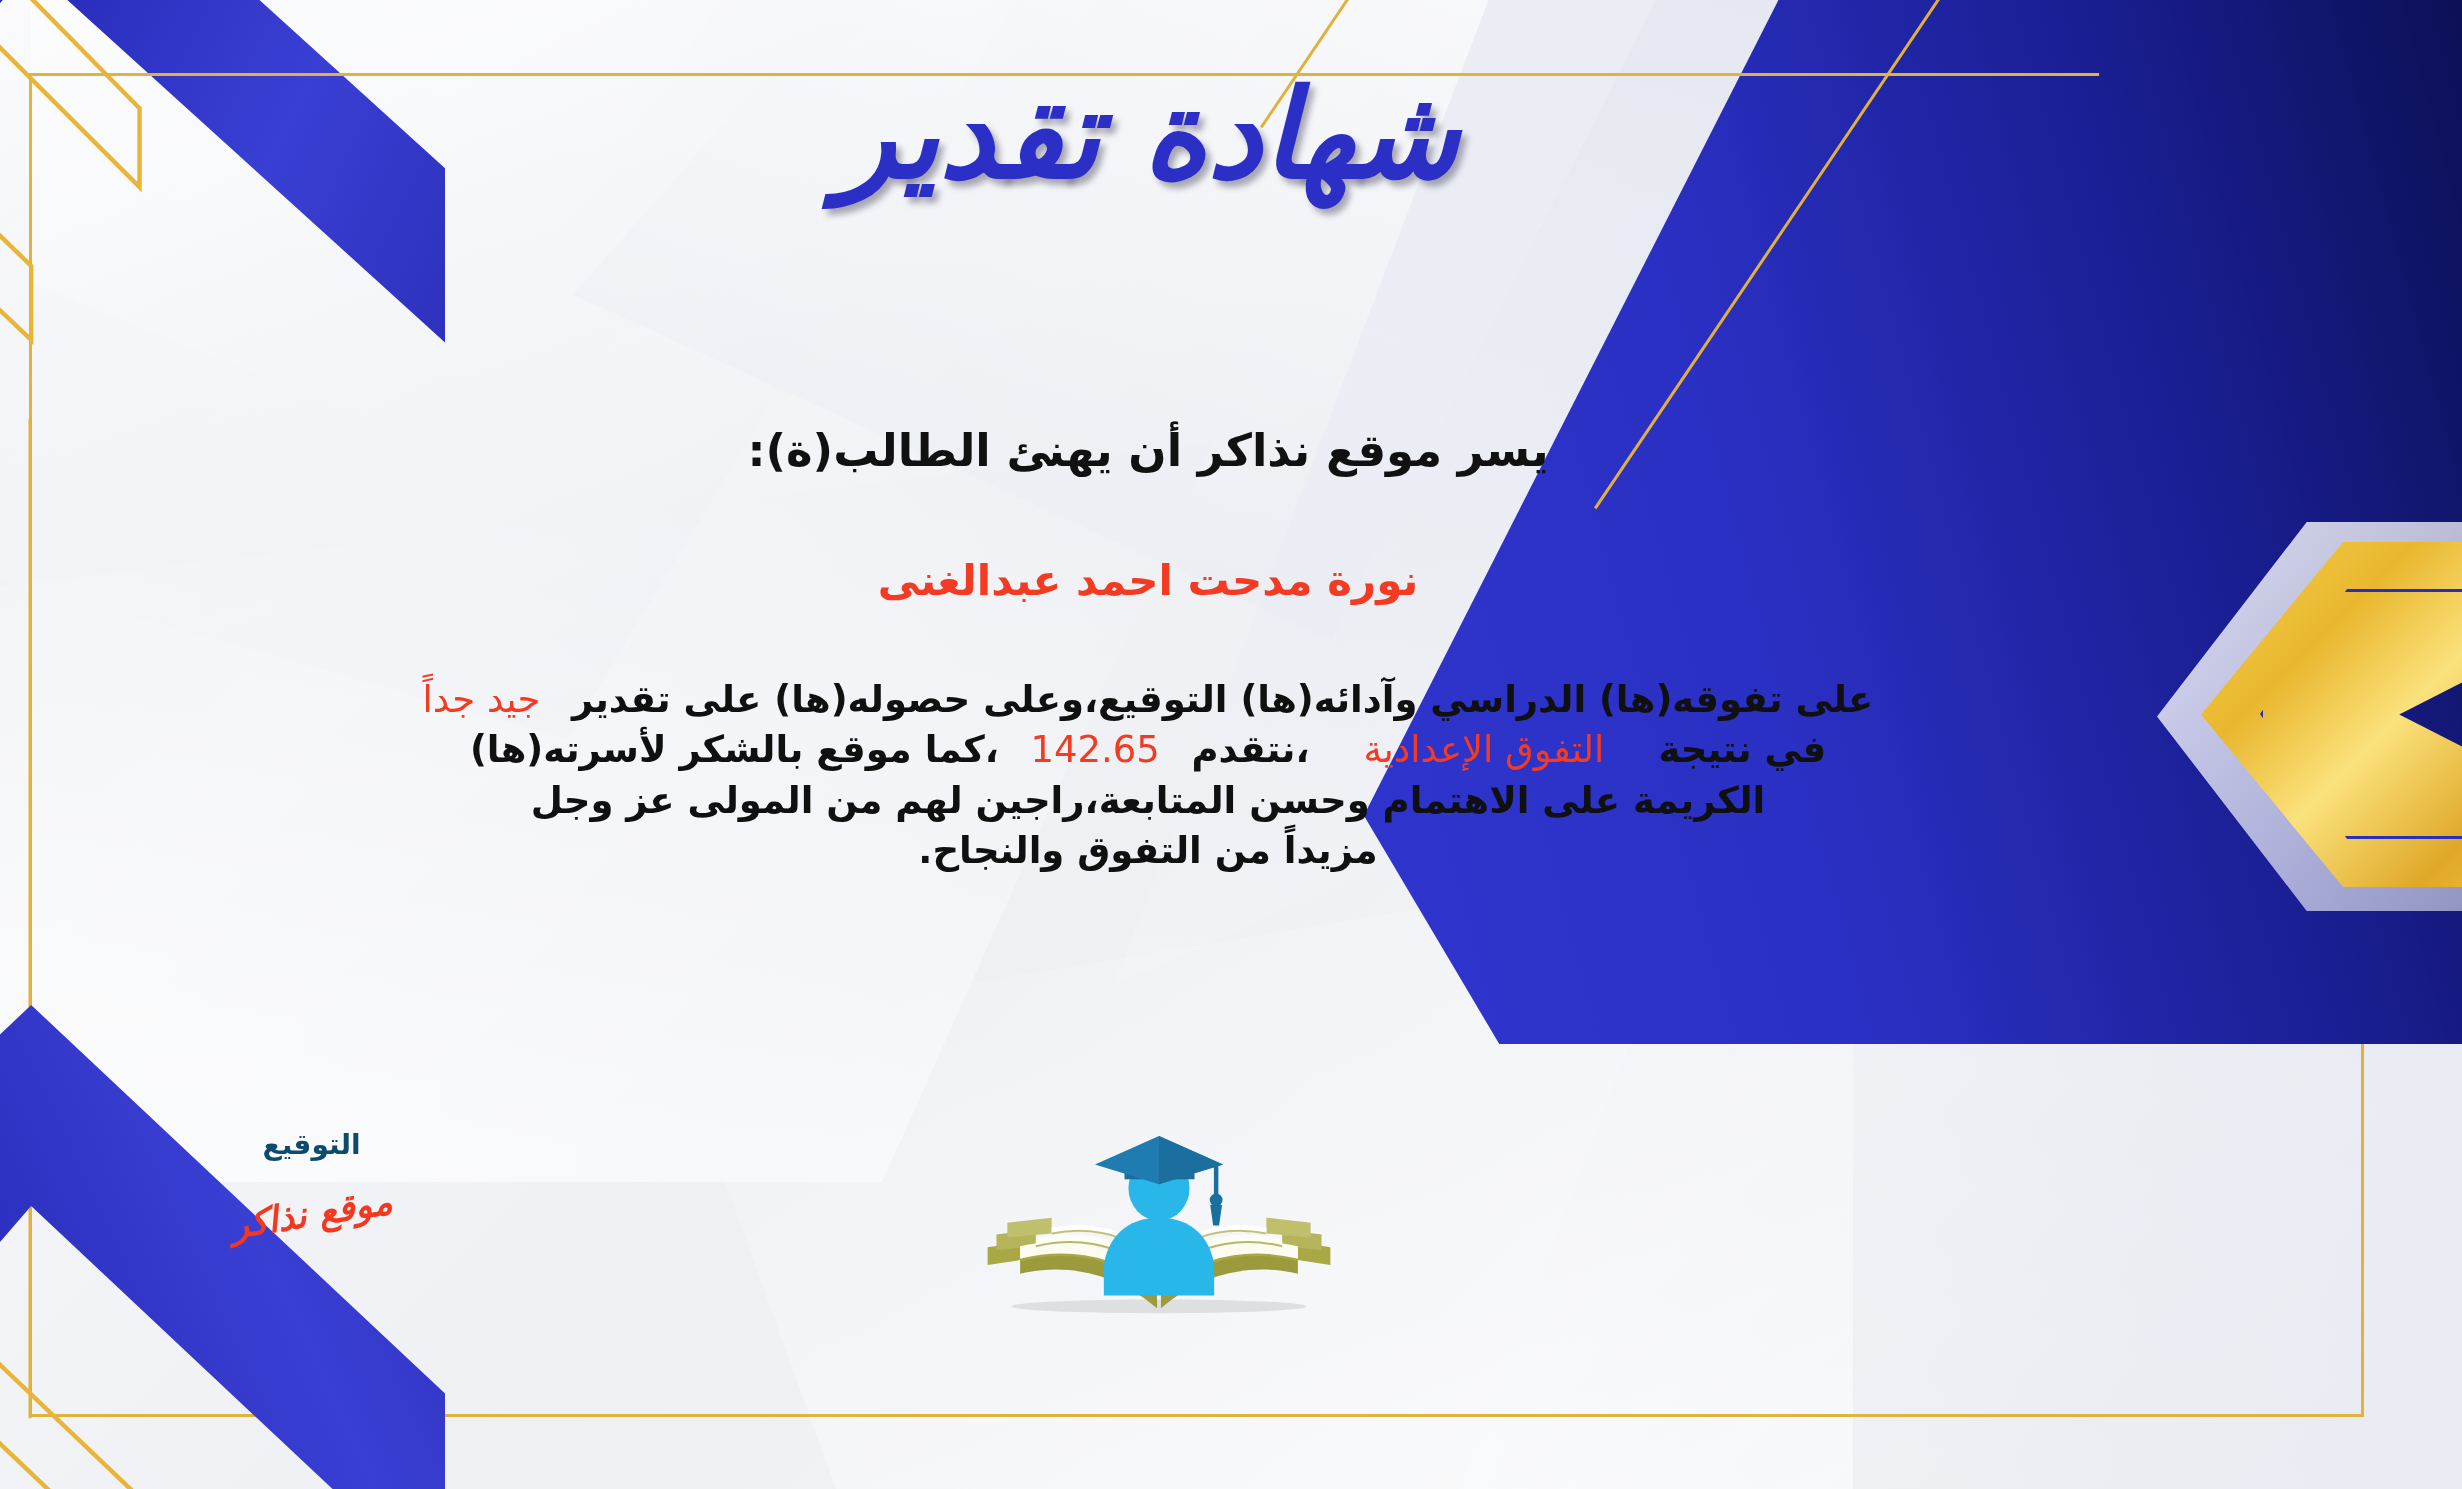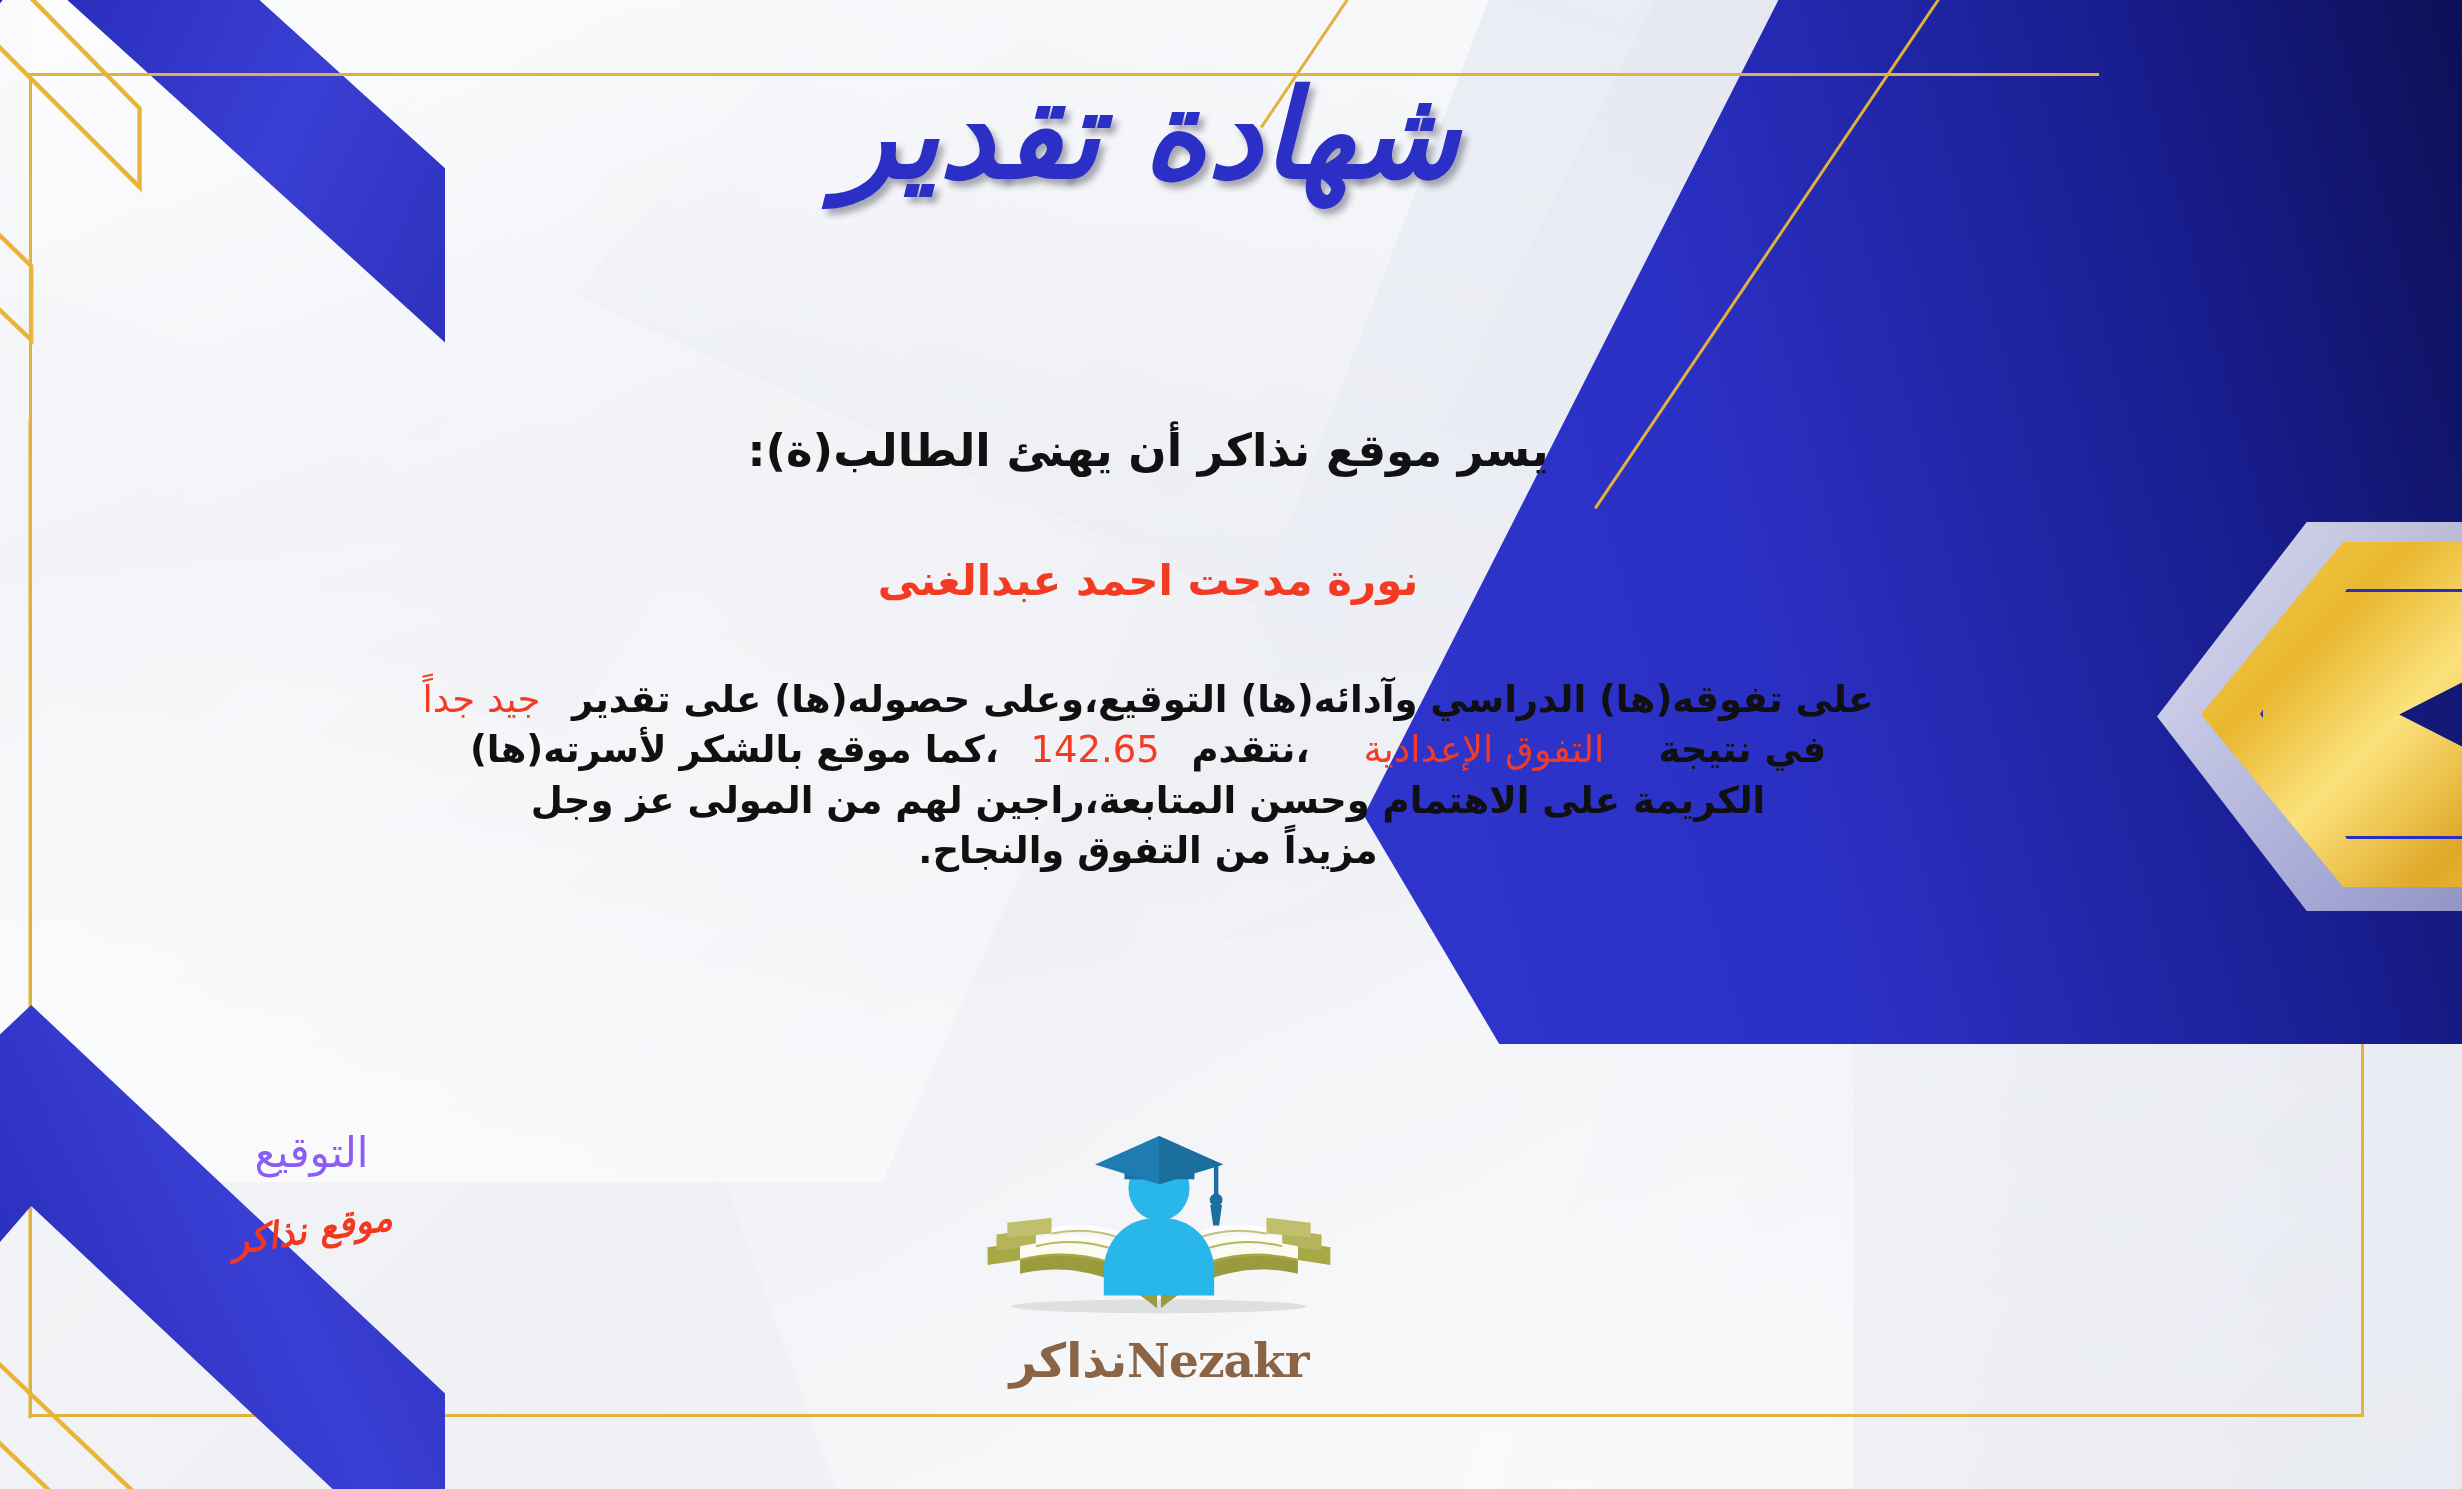--- a/index.html
+++ b/index.html
@@ -144,21 +144,21 @@
     color:#101010;
     line-height:1.36;
   }
   .body-line{display:block;white-space:nowrap;}
   .hl{color:#f23b22;font-weight:400;}
   .sp-lg{display:inline-block;width:54px;}
   .sp-md{display:inline-block;width:31.5px;}
 
   
   .sig-wrap{position:absolute;left:305px;top:1128px;width:345px;text-align:center;}
-  .sig-label{font-size:42px;font-weight:400;color:#8b5cf6;}
+  .sig-label{font-size:28px;font-weight:700;color:#0c4a6e;}
   .sig-hand{
     margin-top:30.5px;
     font-family:"DejaVu Serif","Liberation Serif",serif;
     font-size:36px;
     font-style:italic;
     font-weight:600;
     color:#f2381f;
     transform:rotate(-9deg);
     display:inline-block;
     letter-spacing:2px;
@@ -295,20 +295,17 @@
           <rect x="336" y="48" width="130" height="14" fill="#ffffff" opacity=".85"></rect>
 
           <path d="M400 6 L530 64 L400 104 L270 64 Z" fill="#1f7cb0"></path>
           <path d="M400 6 L530 64 L400 104 Z" fill="#1a6f9e"></path>
 
           <path d="M516 66 L516 128" stroke="#1a6f9e" stroke-width="9" fill="none"></path>
           <circle cx="516" cy="136" r="13" fill="#1a6f9e"></circle>
           <path d="M504 146 L528 146 L522 188 L510 188 Z" fill="#1a6f9e"></path>
         </svg>
       </div>
-      <div class="logo-text">
-        <span>Nezakr</span><span class="ar">نذاكر</span>
-      </div>
     </div>
 
   </div>
 </div>
 
 
 </body></html>

